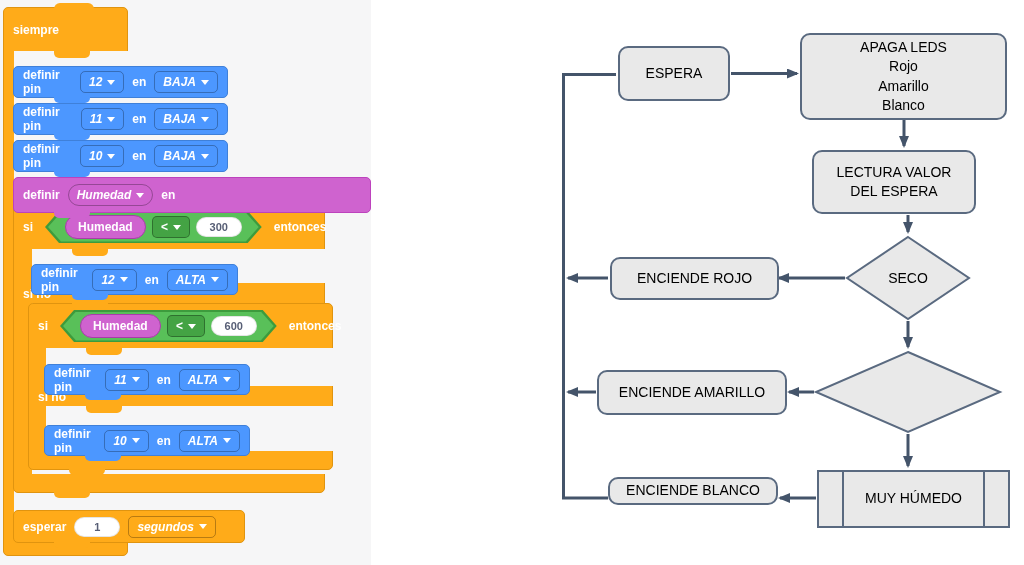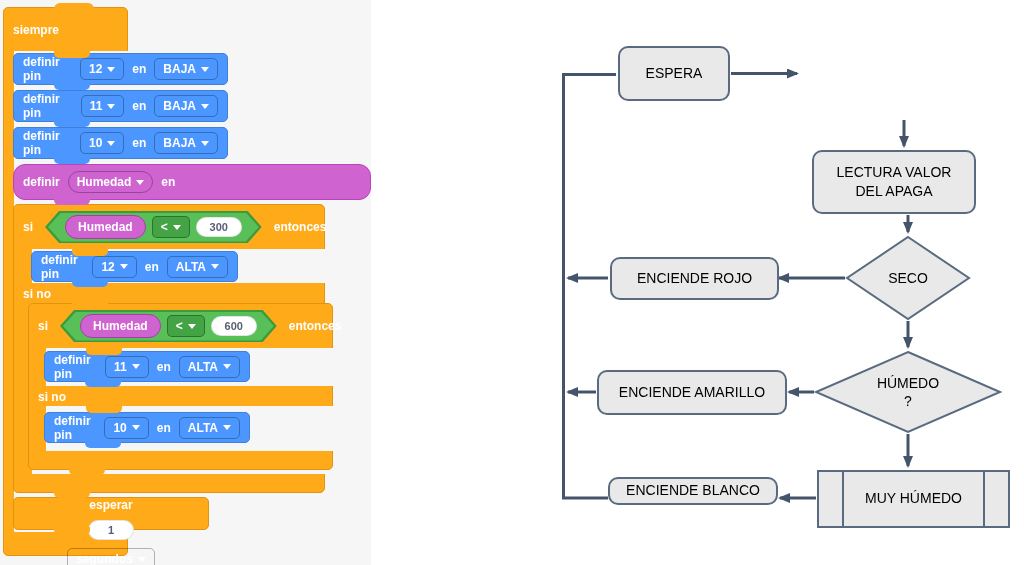--- a/index.html
+++ b/index.html
@@ -2,26 +2,26 @@
 <html><head>
 <meta charset="utf-8">
 <style>
   html,body{margin:0;padding:0;background:#fff;}
   .page{position:relative;width:1024px;height:565px;background:#ffffff;overflow:hidden;
         font-family:"Liberation Sans",sans-serif;}
 
   
   .panel{position:absolute;left:0;top:0;width:371px;height:565px;background:#F6F6F7;}
 
-  .blk{position:absolute;box-sizing:border-box;color:#fff;font:700 12px "Liberation Sans",sans-serif;}
+  .blk{position:absolute;box-sizing:border-box;color:#fff;font:700 12px "Liberation Sans",sans-serif;margin-top:13px;}
   .stack{display:flex;align-items:center;gap:8px;padding:0 9px;border-radius:5px;
          border:1px solid rgba(0,0,0,0.18);}
   .blue{background:#4C97FF;border-color:#3F80D9;}
   .orange{background:#FFAB19;border-color:#E0940F;}
-  .magenta{background:#CF63CF;border-color:#BD42BD;border-radius:12px;}
+  .magenta{background:#CF63CF;border-color:#BD42BD;}
 
   
   .bump::after{content:"";position:absolute;left:40px;bottom:-6px;width:36px;height:8px;
                background:inherit;border-radius:0 0 5px 5px;z-index:1;}
 
   
   .cblock{position:absolute;box-sizing:border-box;background:#FFAB19;
           border:1px solid #E0940F;border-radius:5px;}
   .cblock.bump::after{content:"";position:absolute;left:40px;bottom:-6px;width:36px;height:8px;
                background:#FFAB19;border-radius:0 0 5px 5px;z-index:1;}
@@ -29,21 +29,21 @@
                background:#FFAB19;border-radius:6px 6px 0 0;}
   .chead{position:absolute;left:0;top:0;right:0;display:flex;align-items:center;
          padding-left:9px;color:#fff;font:700 12px "Liberation Sans",sans-serif;}
   .cav{position:absolute;right:-2px;background:#F6F6F7;}
   .cav::before{content:"";position:absolute;top:0;left:40px;width:36px;height:7px;
                background:#FFAB19;border-radius:0 0 5px 5px;z-index:1;}
   .elselbl{position:absolute;left:9px;color:#fff;font:700 12px "Liberation Sans",sans-serif;}
 
   
   .fld{display:inline-flex;align-items:center;gap:5px;padding:2px 8px;min-height:22px;
-       border:1px solid rgba(0,0,0,0.28);border-radius:5px;box-sizing:border-box;white-space:nowrap;}
+       border:1px solid rgba(0,0,0,0.28);border-radius:5px;box-sizing:border-box;white-space:nowrap;font-style:italic;}
   .fld.round{border-radius:12px;}
   .chev{width:0;height:0;border-left:4px solid transparent;border-right:4px solid transparent;
         border-top:5px solid #fff;display:inline-block;}
   .noval{display:inline-flex;align-items:center;justify-content:center;background:#fff;
          color:#575E75;border:1px solid rgba(0,0,0,0.1);border-radius:13px;min-width:26px;
          padding:3px 9px;font:700 11px "Liberation Sans",sans-serif;}
   .varpill{display:inline-flex;align-items:center;background:#CF63CF;border:1px solid #A93CA9;
          border-radius:13px;padding:4px 12px;color:#fff;}
   .hexo{position:relative;display:inline-flex;align-items:center;height:32px;margin:0 12px;
         background:#3D9B3D;clip-path:polygon(0 50%,14px 0,calc(100% - 14px) 0,100% 50%,calc(100% - 14px) 100%,14px 100%);
@@ -202,21 +202,21 @@
           <span>10</span>
           <span class="chev"></span>
         </span>
       <span>en</span>
       <span class="fld">
           <span>ALTA</span>
           <span class="chev"></span>
         </span>
     </div>
 
-    <div class="blk stack orange bump" style="left:13px;top:497px;width:196px;height:33px;flex-direction:column;">
+    <div class="blk stack orange bump" style="left:13px;top:497px;width:232px;height:33px;">
       <span>esperar</span>
       <span class="noval">1</span>
       <span class="fld">
           <span>segundos</span>
           <span class="chev"></span>
         </span>
     </div>
   </div>
 
   <svg class="flow-svg" viewBox="0 0 1024 565">
@@ -237,38 +237,40 @@
     <path d="M908 434 L908 466" fill="none" stroke-width="3" marker-end="url(#ah)" stroke="#44546A"></path>
     <path d="M816 498 L780 498" fill="none" stroke-width="3" marker-end="url(#ah)" stroke="#44546A"></path>
     <polygon points="908,237 969,278 908,319 847,278" fill="#E9E9E9" stroke="#5A6A80" stroke-width="2"></polygon>
     <polygon points="908,352 1000,392 908,432 816,392" fill="#E9E9E9" stroke="#5A6A80" stroke-width="2"></polygon>
   </svg>
 
   <div class="fbox r" style="left:618px;top:46px;width:112px;height:55px;justify-content:center;">
     <span>ESPERA</span>
   </div>
 
+  <div class="fbox r" style="left:800px;top:33px;width:207px;height:87px;">
+    <span>APAGA LEDS</span>
+    <span>Rojo</span>
+    <span>Amarillo</span>
+    <span>Blanco</span>
+  </div>
 
   <div class="fbox r" style="left:812px;top:150px;width:164px;height:64px;">
     <span>LECTURA VALOR</span>
-    <span>DEL APAGA</span>
+    <span>DEL ESPERA</span>
   </div>
 
   <div class="ftext" style="left:847px;top:264px;width:122px;height:28px;">
     <span>SECO</span>
   </div>
 
   <div class="fbox r" style="left:610px;top:257px;width:169px;height:43px;">
     <span>ENCIENDE ROJO</span>
   </div>
 
-  <div class="ftext" style="left:816px;top:358px;width:184px;height:68px;">
-    <span>HÚMEDO</span>
-    <span>?</span>
-  </div>
 
   <div class="fbox r" style="left:597px;top:370px;width:190px;height:45px;">
     <span>ENCIENDE AMARILLO</span>
   </div>
 
   <div class="fbox" style="left:817px;top:470px;width:193px;height:58px;">
     <div class="fbar" style="left:23px;"></div>
     <div class="fbar" style="right:23px;"></div>
     <span>MUY HÚMEDO</span>
   </div>

